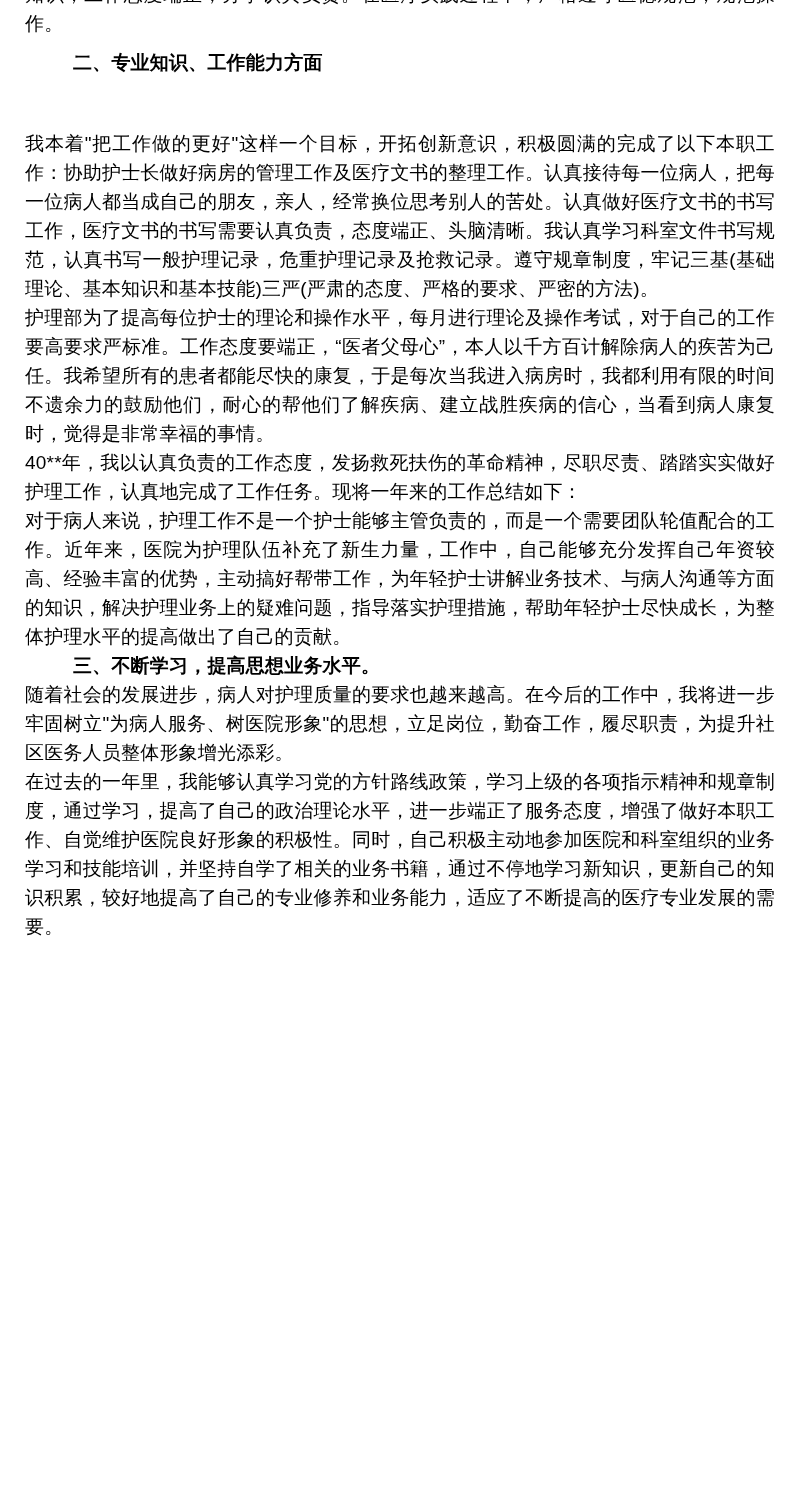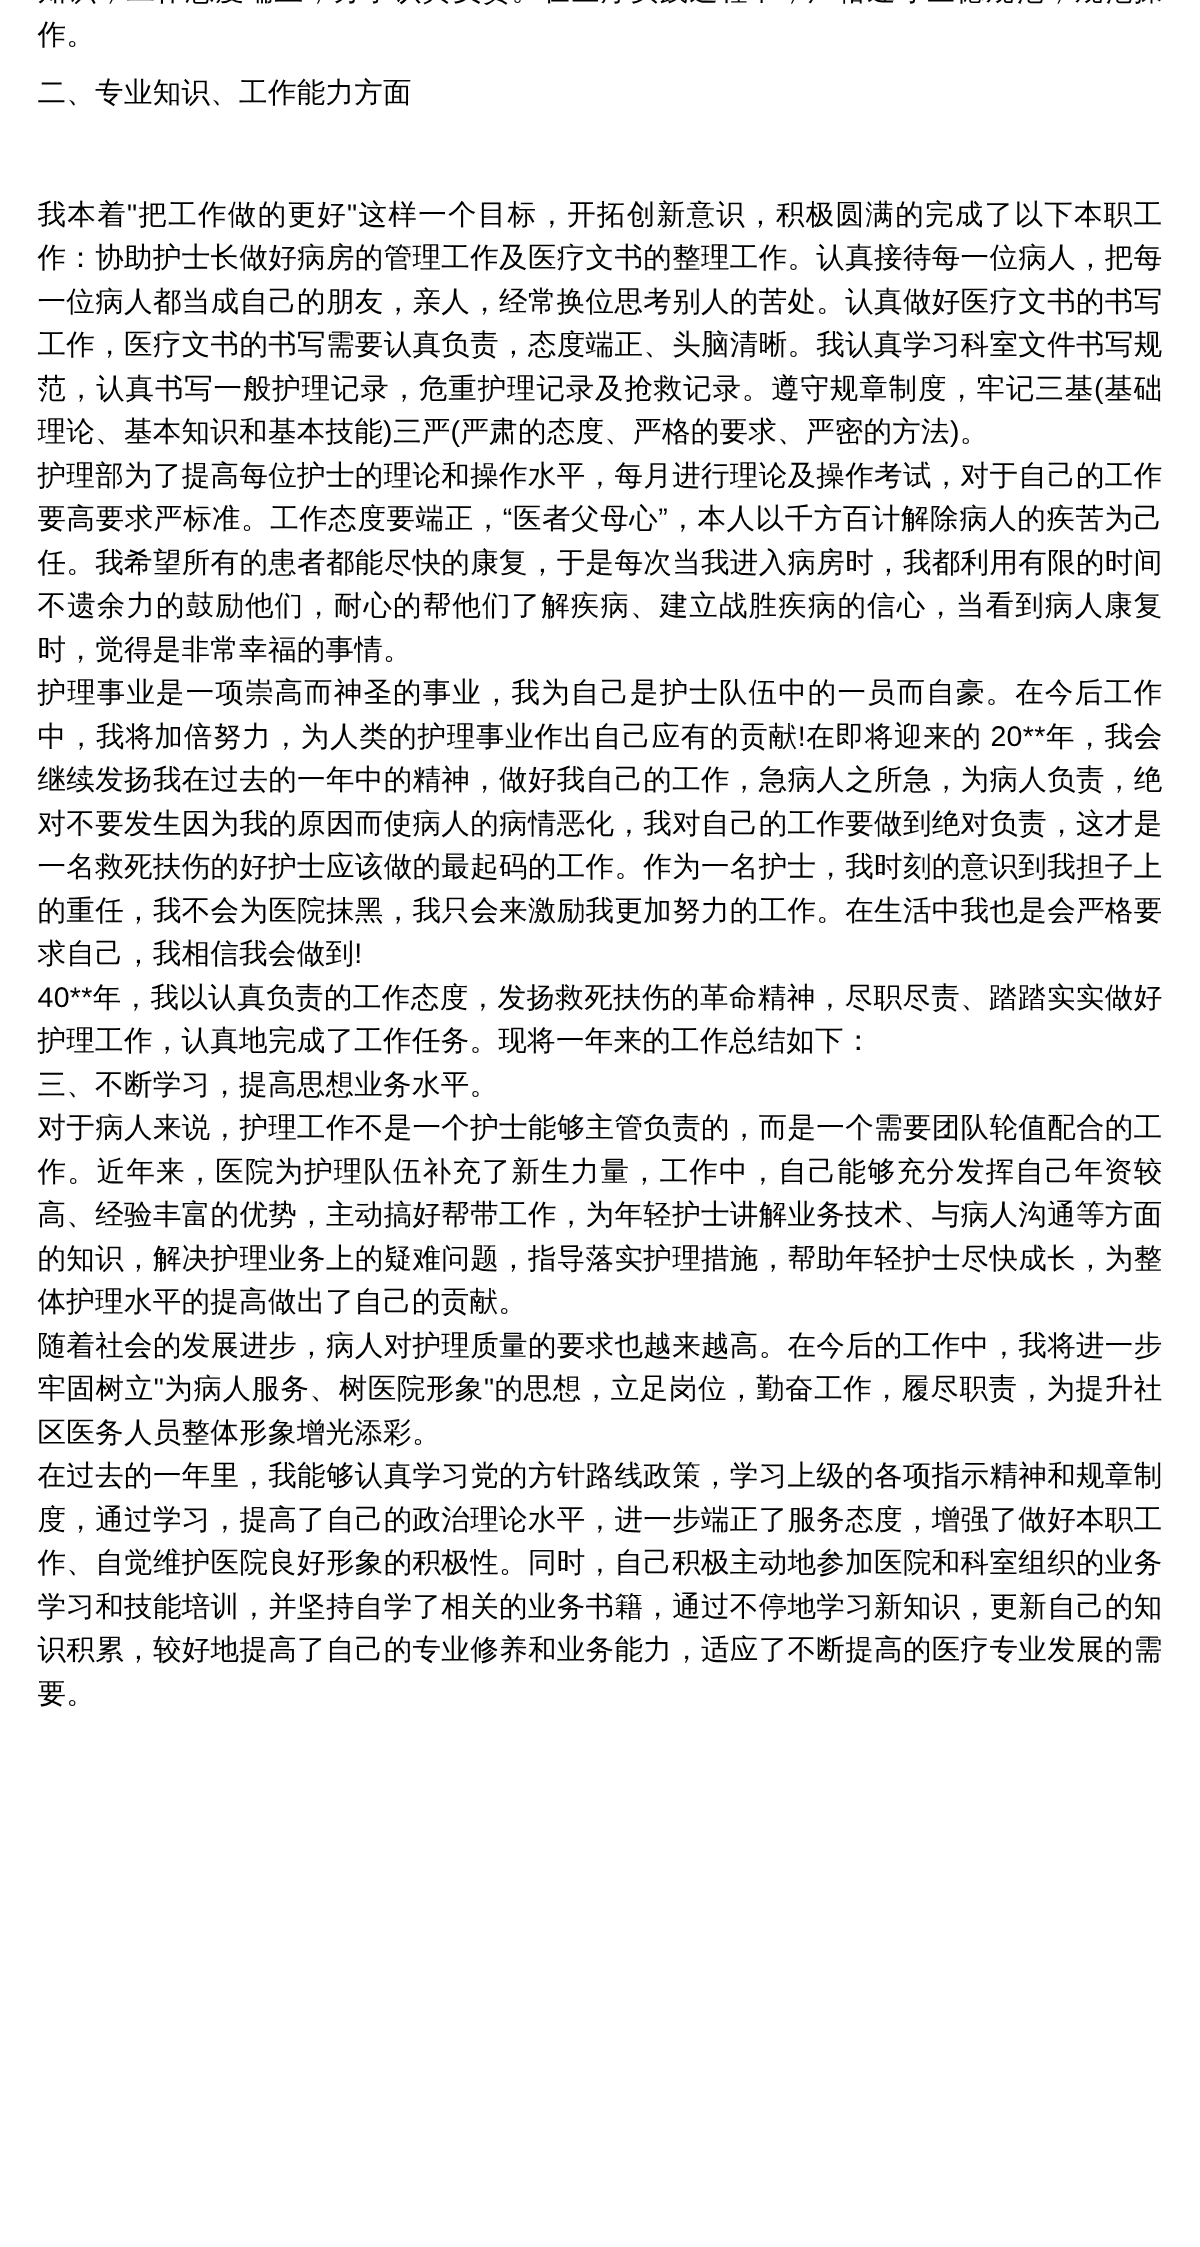--- a/index.html
+++ b/index.html
@@ -21,21 +21,22 @@
   }
   .para {
     font-size: 19px;
     line-height: 29px;
     margin: 0;
     text-align: justify;
     word-break: break-all;
     letter-spacing: 0.2px;
   }
   .bold {
-    font-weight: normal;
+    font-weight: bold;
+    margin-left: 48px;
   }
   .clipped {
     margin-top: -20px;
   }
   .main-heading {
     margin-top: 10px;
     margin-bottom: 52px;
   }
 </style>
 </head>
@@ -44,28 +45,27 @@
 <main class="page">
 
   <p class="para clipped">知识，工作态度端正，办事认真负责。在医疗实践过程中，严格遵守医德规范，规范操作。</p>
 
   <p class="para bold main-heading">二、专业知识、工作能力方面</p>
 
   <p class="para">我本着"把工作做的更好"这样一个目标，开拓创新意识，积极圆满的完成了以下本职工作：协助护士长做好病房的管理工作及医疗文书的整理工作。认真接待每一位病人，把每一位病人都当成自己的朋友，亲人，经常换位思考别人的苦处。认真做好医疗文书的书写工作，医疗文书的书写需要认真负责，态度端正、头脑清晰。我认真学习科室文件书写规范，认真书写一般护理记录，危重护理记录及抢救记录。遵守规章制度，牢记三基(基础理论、基本知识和基本技能)三严(严肃的态度、严格的要求、严密的方法)。</p>
 
   <p class="para">护理部为了提高每位护士的理论和操作水平，每月进行理论及操作考试，对于自己的工作要高要求严标准。工作态度要端正，“医者父母心”，本人以千方百计解除病人的疾苦为己任。我希望所有的患者都能尽快的康复，于是每次当我进入病房时，我都利用有限的时间不遗余力的鼓励他们，耐心的帮他们了解疾病、建立战胜疾病的信心，当看到病人康复时，觉得是非常幸福的事情。</p>
 
-  <p class="para">护理事业是一项崇高而神圣的事业，我为自己是护士队伍中的一员而自豪。在今后工作中，我将加倍努力，为人类的护理事业作出自己应有的贡献!在即将迎来的 20**年，我会继续发扬我在过去的一年中的精神，做好我自己的工作，急病人之所急，为病人负责，绝对不要发生因为我的原因而使病人的病情恶化，我对自己的工作要做到绝对负责，这才是一名救死扶伤的好护士应该做的最起码的工作。作为一名护士，我时刻的意识到我担子上的重任，我不会为医院抹黑，我只会来激励我更加努力的工作。在生活中我也是会严格要求自己，我相信我会做到!</p>
 
   <p class="para">40**年，我以认真负责的工作态度，发扬救死扶伤的革命精神，尽职尽责、踏踏实实做好护理工作，认真地完成了工作任务。现将一年来的工作总结如下：</p>
 
 
 
 
+  <p class="para">对于病人来说，护理工作不是一个护士能够主管负责的，而是一个需要团队轮值配合的工作。近年来，医院为护理队伍补充了新生力量，工作中，自己能够充分发挥自己年资较高、经验丰富的优势，主动搞好帮带工作，为年轻护士讲解业务技术、与病人沟通等方面的知识，解决护理业务上的疑难问题，指导落实护理措施，帮助年轻护士尽快成长，为整体护理水平的提高做出了自己的贡献。</p>
+
   <p class="para bold">三、不断学习，提高思想业务水平。</p>
-
-  <p class="para">对于病人来说，护理工作不是一个护士能够主管负责的，而是一个需要团队轮值配合的工作。近年来，医院为护理队伍补充了新生力量，工作中，自己能够充分发挥自己年资较高、经验丰富的优势，主动搞好帮带工作，为年轻护士讲解业务技术、与病人沟通等方面的知识，解决护理业务上的疑难问题，指导落实护理措施，帮助年轻护士尽快成长，为整体护理水平的提高做出了自己的贡献。</p>
 
   <p class="para">随着社会的发展进步，病人对护理质量的要求也越来越高。在今后的工作中，我将进一步牢固树立"为病人服务、树医院形象"的思想，立足岗位，勤奋工作，履尽职责，为提升社区医务人员整体形象增光添彩。</p>
 
   <p class="para">在过去的一年里，我能够认真学习党的方针路线政策，学习上级的各项指示精神和规章制度，通过学习，提高了自己的政治理论水平，进一步端正了服务态度，增强了做好本职工作、自觉维护医院良好形象的积极性。同时，自己积极主动地参加医院和科室组织的业务学习和技能培训，并坚持自学了相关的业务书籍，通过不停地学习新知识，更新自己的知识积累，较好地提高了自己的专业修养和业务能力，适应了不断提高的医疗专业发展的需要。</p>
 
 </main>
 
 </body></html>

